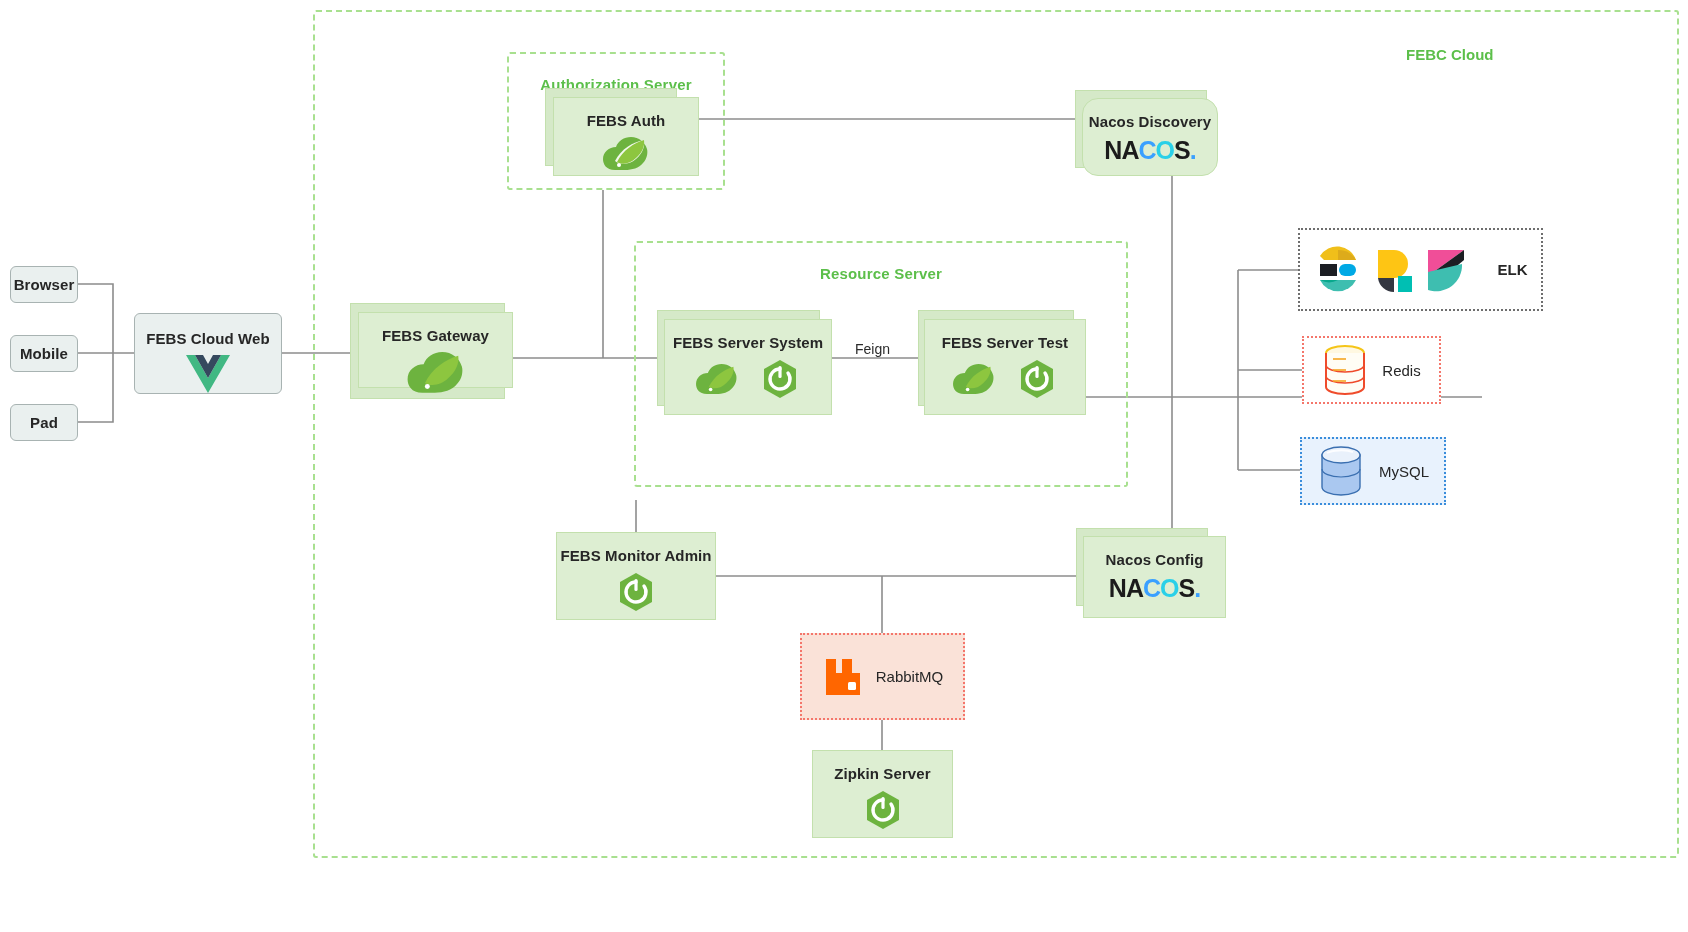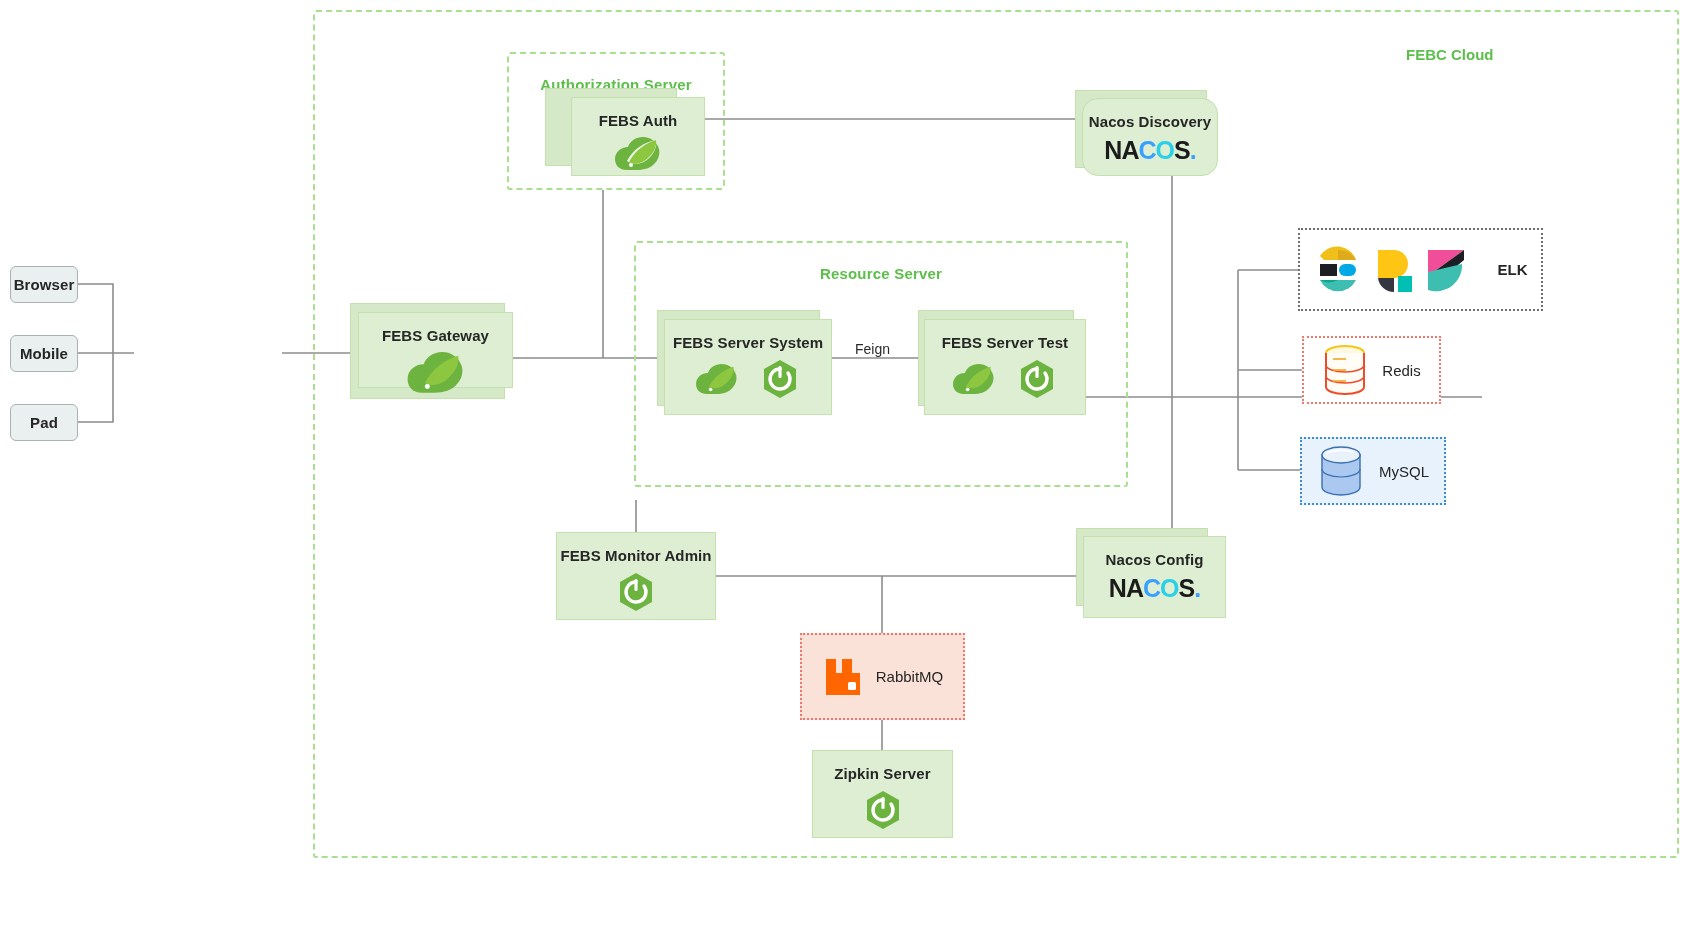--- a/index.html
+++ b/index.html
@@ -174,21 +174,21 @@
   </svg>
 
   <div class="group" style="left:313px;top:10px;width:1366px;height:848px;"></div>
   <div class="cloud-label" style="left:1406px;top:46px;">FEBC Cloud</div>
 
   <div class="group" style="left:507px;top:52px;width:218px;height:138px;">
     <span class="glabel">Authorization Server</span>
   </div>
 
   <div class="stack-l1" style="left:545px;top:88px;width:132px;height:78px;"></div>
-  <div class="node green" style="left:571px;top:97px;width:134px;height:79px;">
+  <div class="node green" style="left:553px;top:97px;width:146px;height:79px;">
     <span class="title">FEBS Auth</span>
     <div class="icons-row">
       <svg width="46" height="34" viewBox="0 0 46 34">
         <path d="M12 33 C3 33 0 27 0 22 C0 15 6 10 13 10 C15 4 21 0 28 0 C36 0 42 5 44 12 C45 16 44 22 40 26 C36 31 29 33 22 33 Z" fill="#6db33f"></path>
         <path d="M41 3 C30 5 18 12 12 24 C17 28 26 28 33 22 C40 16 42 9 41 3 Z" fill="#ffffff" opacity="0.9"></path>
         <path d="M41 3 C31 6 20 13 14 25 C19 28 27 27 33 21 C39 16 42 9 41 3 Z" fill="#8dc63f"></path>
         <circle cx="16" cy="28" r="2" fill="#ffffff"></circle>
       </svg>
     </div>
   </div>
@@ -204,20 +204,29 @@
   <div class="node client" style="left:10px;top:266px;width:68px;height:37px;">
     <span class="title">Browser</span>
   </div>
   <div class="node client" style="left:10px;top:335px;width:68px;height:37px;">
     <span class="title">Mobile</span>
   </div>
   <div class="node client" style="left:10px;top:404px;width:68px;height:37px;">
     <span class="title">Pad</span>
   </div>
 
+  <div class="node webbox" style="left:134px;top:313px;width:148px;height:81px;">
+    <span class="title">FEBS Cloud Web</span>
+    <div class="icons-row">
+      <svg width="44" height="38" viewBox="0 0 44 38">
+        <path d="M0 0 H9 L22 23 L35 0 H44 L22 38 Z" fill="#41b883"></path>
+        <path d="M9 0 H17 L22 9 L27 0 H35 L22 23 Z" fill="#35495e"></path>
+      </svg>
+    </div>
+  </div>
 
   <div class="stack-l1" style="left:350px;top:303px;width:155px;height:96px;"></div>
   <div class="node green" style="left:358px;top:312px;width:155px;height:76px;">
     <span class="title">FEBS Gateway</span>
     <div class="icons-row">
       <svg width="58" height="42" viewBox="0 0 46 34">
         <path d="M12 33 C3 33 0 27 0 22 C0 15 6 10 13 10 C15 4 21 0 28 0 C36 0 42 5 44 12 C45 16 44 22 40 26 C36 31 29 33 22 33 Z" fill="#6db33f"></path>
         <path d="M41 3 C31 6 20 13 14 25 C19 28 27 27 33 21 C39 16 42 9 41 3 Z" fill="#8dc63f"></path>
         <circle cx="16" cy="28" r="2" fill="#ffffff"></circle>
       </svg>

